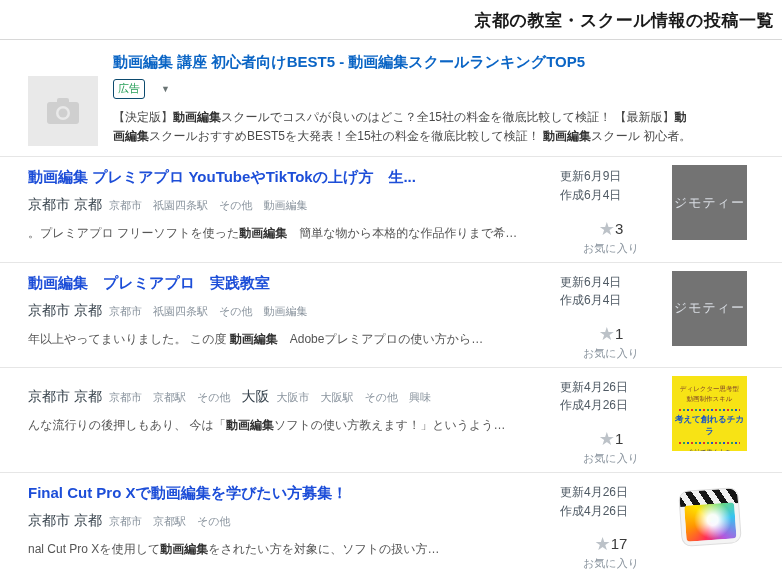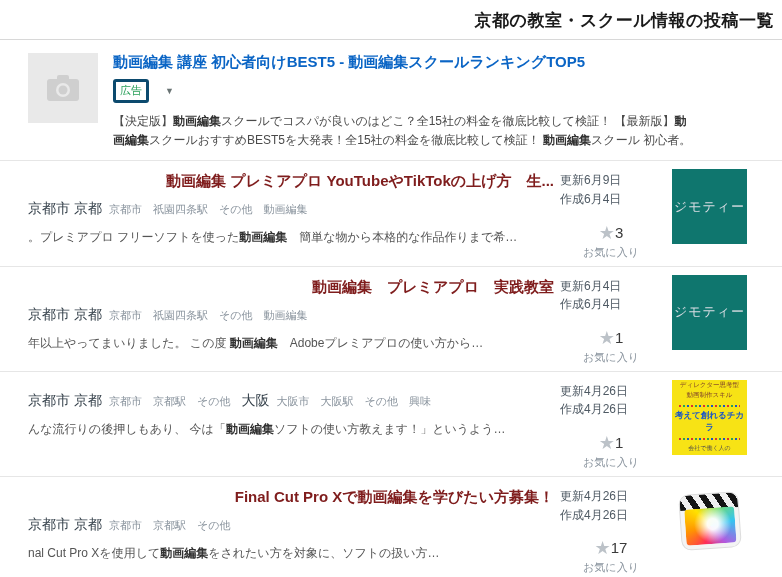--- a/index.html
+++ b/index.html
@@ -3,54 +3,54 @@
 <meta charset="utf-8">
 <style>
   * { box-sizing: border-box; margin: 0; padding: 0; }
   body { background:#fff; font-family:"Liberation Sans","DejaVu Sans",sans-serif; }
   .page { width:782px; height:577px; overflow:hidden; background:#fff; position:relative; }
 
   .page-header { padding:9px 8px 7px 22px; font-size:17px; font-weight:bold; color:#1a1a1a; letter-spacing:.5px;text-align:right; }
   .header-divider { border:none; border-top:1px solid #d8d8d8; }
 
   
-  .ad { display:flex; padding:13px 35px 10px 28px; }
+  .ad { display:flex; padding:13px 35px 10px 28px;align-items:flex-end; }
   .ad-thumb { width:70px; height:70px; background:#e9e9e9; flex-shrink:0; display:flex; align-items:center; justify-content:center; }
   .ad-content { margin-left:15px; flex:1; min-width:0; }
   .ad-title { color:#0b65c5; font-size:15px; font-weight:bold; white-space:nowrap; overflow:hidden; cursor:pointer; }
   .ad-meta { margin-top:7px; display:flex; align-items:center; }
-  .ad-badge { color:#2aa05a; border:3px solid #0c4a6e; border-radius:3px; font-size:11px; padding:1px 4px 2px; margin-right:9px; }
+  .ad-badge { color:#2aa05a; border:1px solid #0c4a6e; border-radius:3px; font-size:11px; padding:1px 4px 2px; margin-right:9px; }
   .ad-url { color:#5f6a6a; font-size:13px; }
   .ad-caret { color:#6a7474; font-size:9px; margin-left:7px; cursor:pointer; }
   .ad-desc { margin-top:9px; font-size:12px; color:#4a4a4a; line-height:1.6; max-width:580px; }
   .b { font-weight:bold; color:#333; }
 
   .divider { border:none; border-top:1px solid #e6e6e6; }
 
   
   .row { display:flex; padding:8px 35px 6px 28px; cursor:pointer; }
   .row-main { flex:1; min-width:0; padding-right:6px; padding-top:3px; }
-  .row-title { color:#7f1d1d; font-size:15px; font-weight:bold; white-space:nowrap; overflow:hidden;text-align:right; }
+  .row-title { color:#1d4ed8; font-size:15px; font-weight:bold; white-space:nowrap; overflow:hidden; }
   .row-loc { margin-top:8px; white-space:nowrap; overflow:hidden; }
   .row-loc .big { font-size:14px; color:#333f49; margin-right:7px;text-align:right; }
   .row-loc .tag { font-size:11px; color:#8a949e; margin-right:11px; }
   .row-desc { margin-top:11px; font-size:12px; color:#555; white-space:nowrap; overflow:hidden; }
 
   .row-meta { width:102px; flex-shrink:0; padding-top:2px; }
   .meta-date { font-size:12px; color:#4f5a64; line-height:1.55; }
   .meta-fav { margin-top:13px; text-align:center; }
   .star { color:#bcc2c8; font-size:18px; vertical-align:-1px; }
   .fav-count { font-size:15px; color:#3a3a3a; }
   .fav-label { margin-top:1px; font-size:11px; color:#8a949e; text-align:center; }
 
   .row-thumb { width:75px; height:75px; flex-shrink:0; margin-left:10px; overflow:hidden; }
-  .thumb-jimoty { width:100%; height:100%; background:#0f766e; display:flex; align-items:center; justify-content:center; color:#d9dde3; font-size:13px; letter-spacing:1px; }
+  .thumb-jimoty { width:100%; height:100%; background:#737373; display:flex; align-items:center; justify-content:center; color:#d9dde3; font-size:13px; letter-spacing:1px; }
 
   
-  .thumb-yellow { width:100%; height:100%; background:#f7e315; text-align:center; }
+  .thumb-yellow { width:100%; height:100%; background:#f7e315; text-align:center; padding-top:8px; }
   .ty-top { color:#7c3f2c; font-size:6.5px; line-height:1.6; }
   .ty-dots { height:2px; margin:4px 7px 3px; background:repeating-linear-gradient(90deg,#e0312e 0 2px,transparent 2px 4px,#2aa05a 4px 6px,transparent 6px 8px,#1a56c8 8px 10px,transparent 10px 12px); }
   .ty-mid { color:#1a56c8; font-weight:bold; font-size:8.5px; }
   .ty-bot { color:#55504a; font-size:6px; line-height:1.7; margin-top:3px; }
 
   
   .fcpx { width:58px; height:54px; position:relative; margin:9px auto 0; transform:rotate(-4deg); border-radius:9px; background:#f4f4f4; box-shadow:0 0 0 1px #ddd; overflow:hidden; }
   .fcpx-top { height:15px; background:repeating-linear-gradient(60deg,#141414 0 6px,#f0f0f0 6px 12px); }
   .fcpx-body { position:absolute; top:14px; left:4px; right:4px; bottom:4px; border-radius:4px;
     background: radial-gradient(circle at 55% 45%, rgba(255,255,255,.95) 0 16%, rgba(255,255,255,0) 55%),

